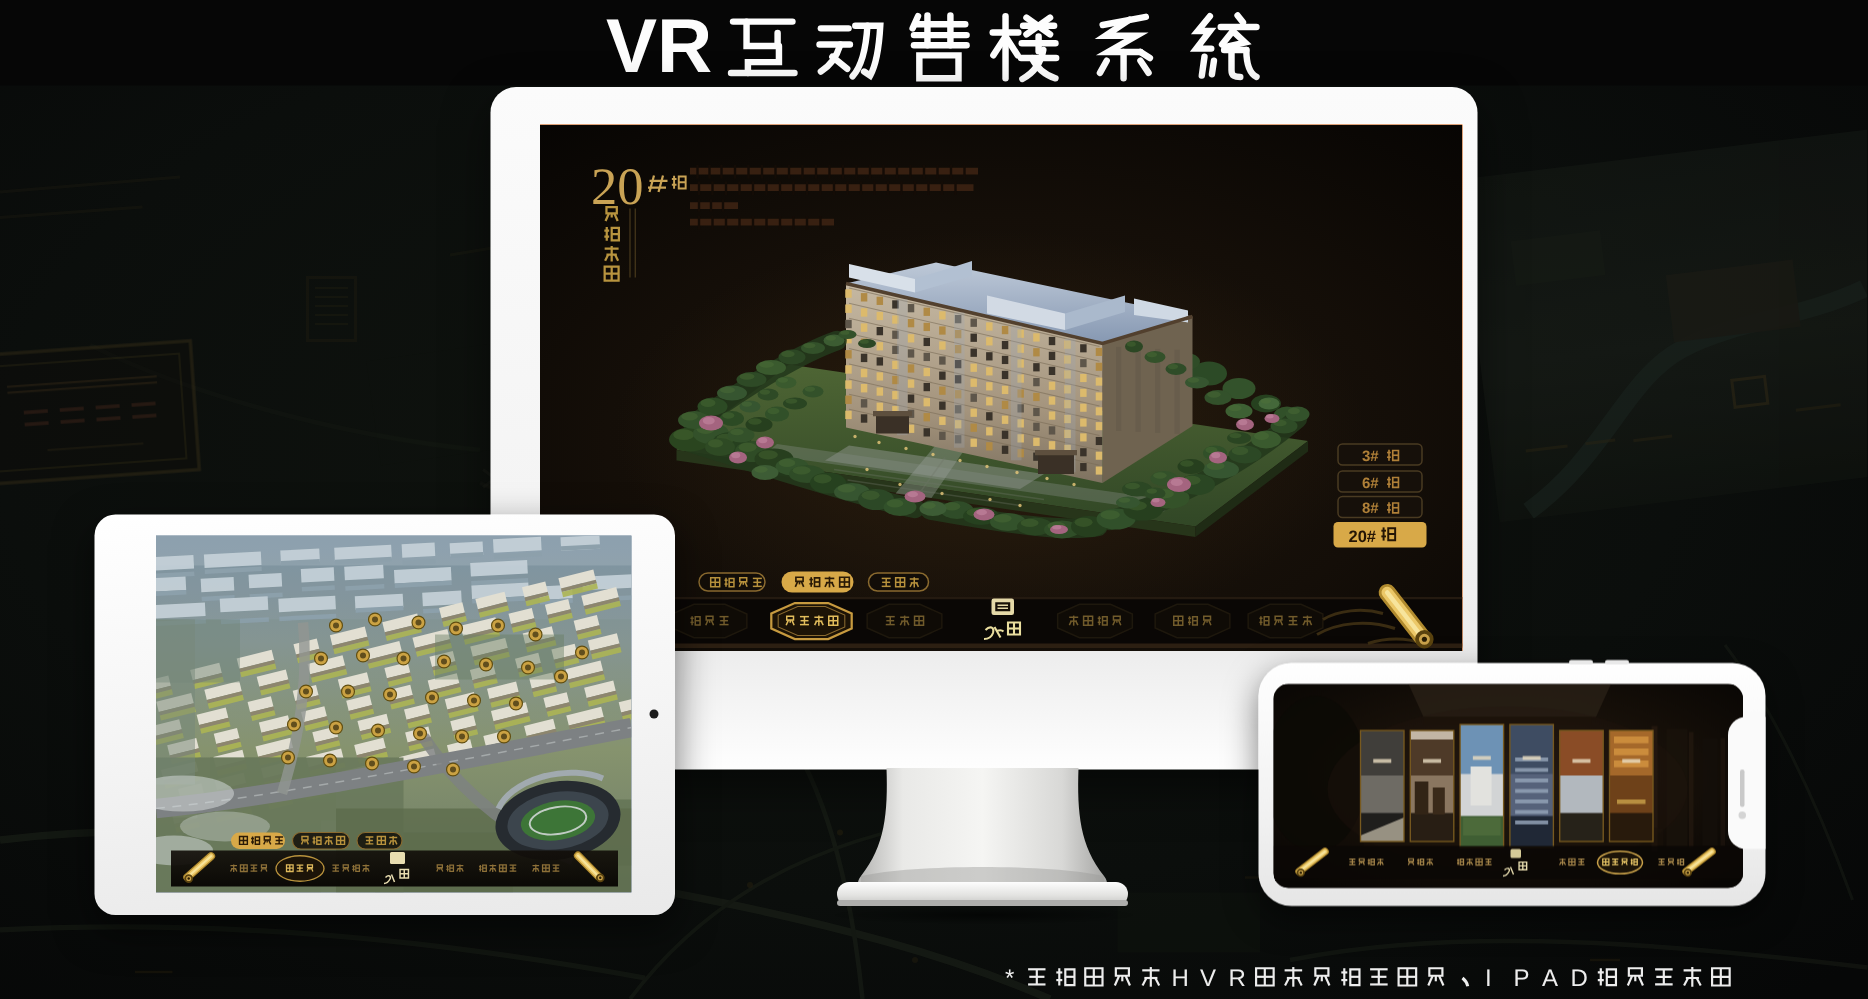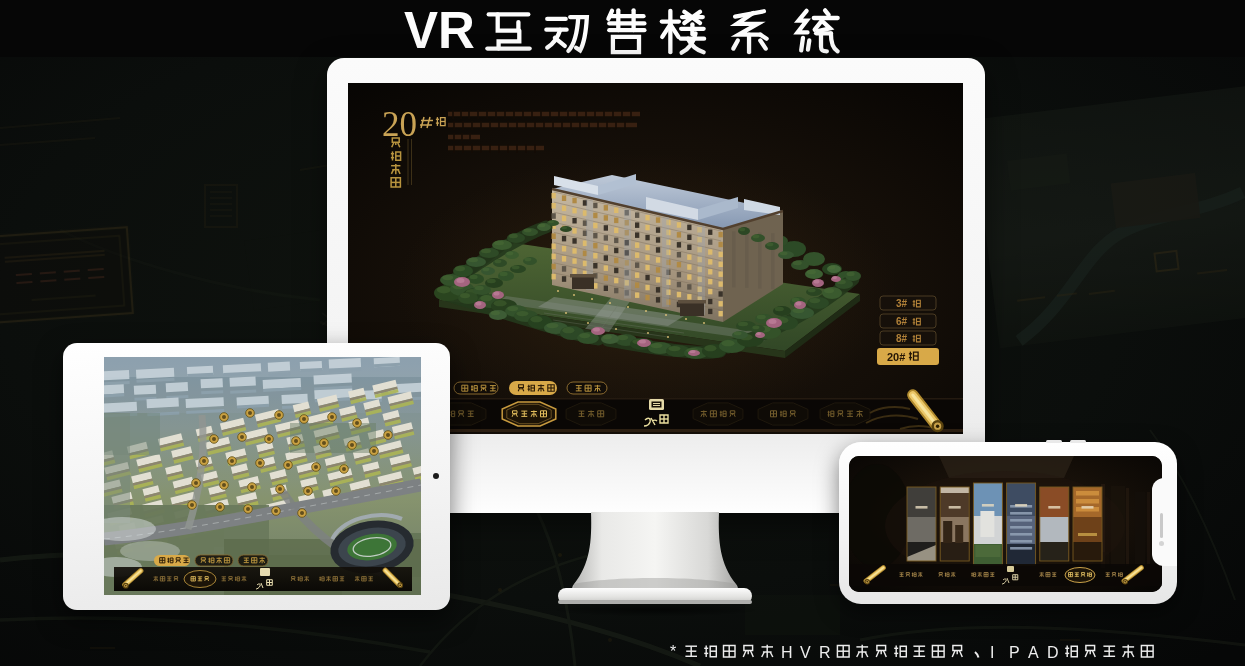--- a/index.html
+++ b/index.html
@@ -147,21 +147,21 @@
           <stop offset="55%" stop-color="#e3e3e1"></stop>
           <stop offset="100%" stop-color="#c2c2c0"></stop>
         </linearGradient>
       </defs>
 <path d="M51 0 L179 0 C 178 30 180 52 196 72 C 200 77 198 82 190 82 L40 82 C 32 82 30 77 34 72 C 50 52 52 30 51 0 Z" fill="url(#neckg)"></path>
 <path d="M34 72 C70 64 160 64 196 72 L196 79 L34 79 Z" fill="#9c9c9a" opacity="0.45"></path>
 <rect x="18" y="76" width="194" height="16" rx="8" fill="url(#baseg)"></rect>
 <rect x="18" y="88" width="194" height="4" rx="2" fill="#aeaeac"></rect>
 </svg>
 
-<div class="abs" style="left:348px;top:83px;width:615px;height:351px;background:#f97316;overflow:hidden">
+<div class="abs" style="left:360px;top:83px;width:615px;height:351px;background:#f97316;overflow:hidden">
 <svg width="615" height="351" viewBox="0 0 615 351">
 <defs>
 <radialGradient id="glowg" cx="50%" cy="50%" r="50%">
 <stop offset="0%" stop-color="#382711" stop-opacity="0.65"></stop>
             <stop offset="60%" stop-color="#2c1e0d" stop-opacity="0.35"></stop>
             <stop offset="100%" stop-color="#2c1e0d" stop-opacity="0"></stop>
 </radialGradient>
 <radialGradient id="scrg" cx="50%" cy="60%" r="78%">
 <stop offset="0%" stop-color="#1d150d"></stop>
             <stop offset="55%" stop-color="#140e08"></stop>

